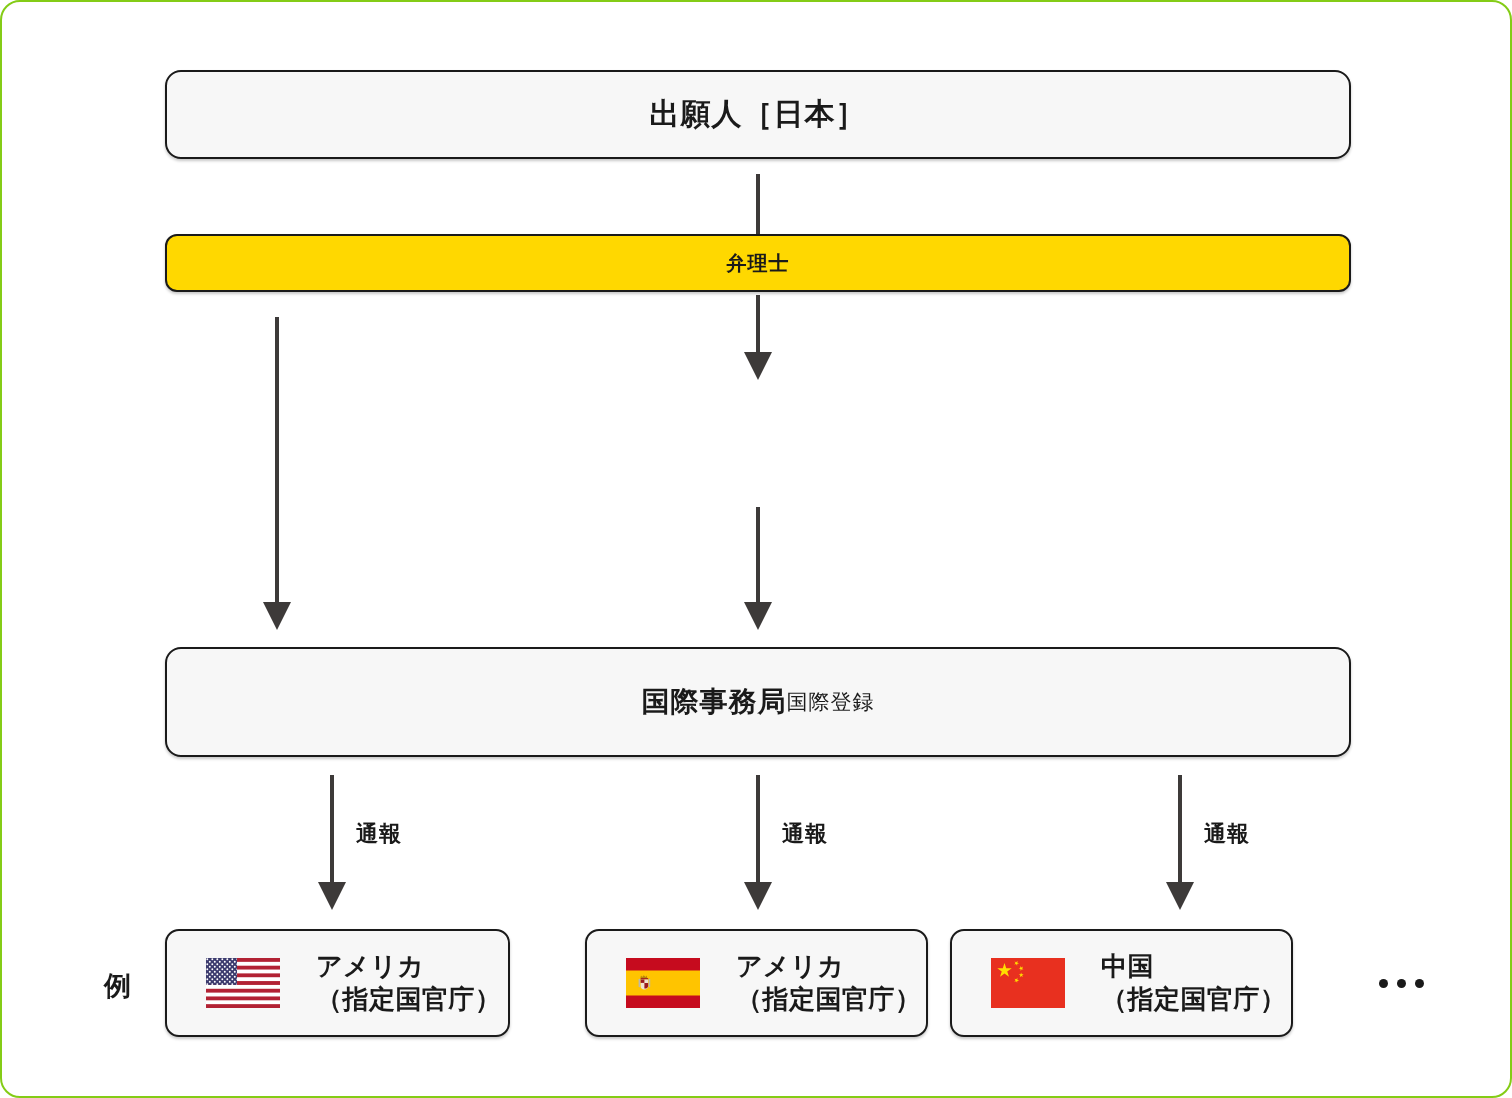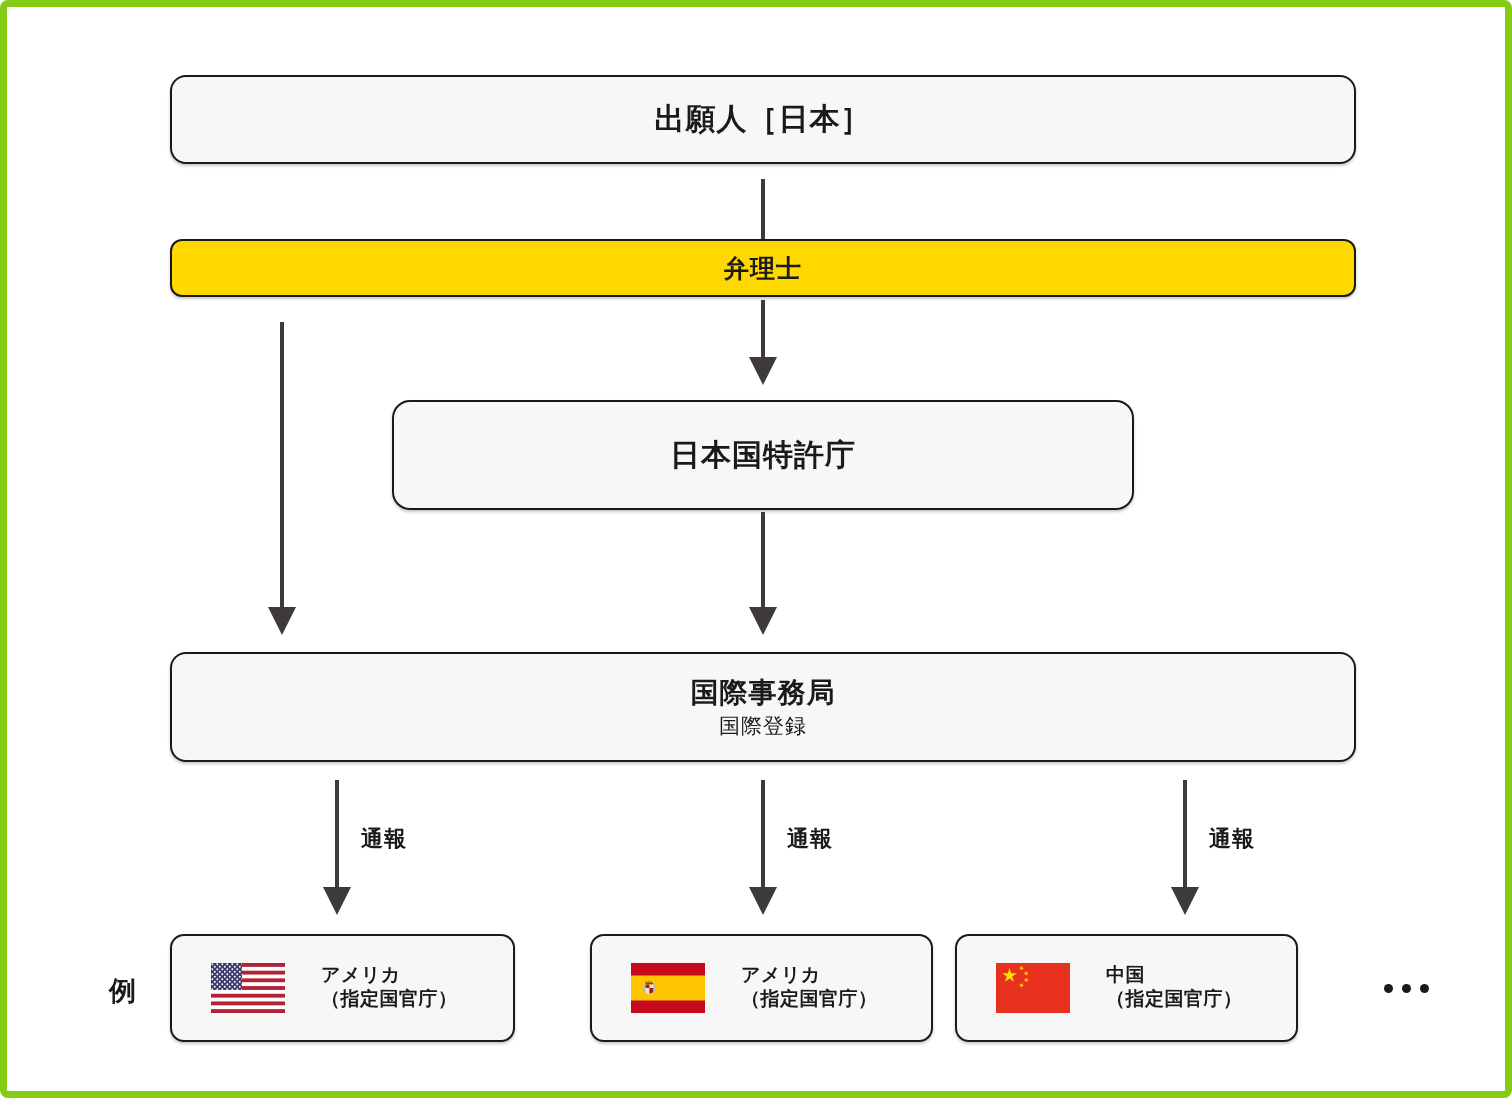--- a/index.html
+++ b/index.html
@@ -1,37 +1,37 @@
 <!DOCTYPE html>
 <html><head>
 <meta charset="utf-8">
 <style>
   html,body{margin:0;padding:0;background:#ffffff;}
   .canvas{
     position:relative;
     width:1512px;height:1098px;
     background:#ffffff;
-    border:7px solid #84cc16;
-    border-radius:8px;
+    border:2px solid #84cc16;
+    border-radius:20px;
     box-sizing:border-box;
     overflow:hidden;
-    font-family:Liberation Mono, monospace;
+    font-family:Liberation Sans, sans-serif;
     color:#1a1a1a;
   }
   .node{
     position:absolute;box-sizing:border-box;
     background:#f7f7f7;
     border:2.5px solid #1a1a1a;
     display:flex;align-items:center;justify-content:center;
     box-shadow:0 2px 3px rgba(0,0,0,0.22);
   }
   #node-applicant{left:163px;top:68px;width:1186px;height:89px;border-radius:16px;font-size:30px;font-weight:600;letter-spacing:1px;}
-  #node-attorney{left:163px;top:232px;width:1186px;height:58px;border-radius:12px;background:#ffd800;font-size:25px;font-weight:600;letter-spacing:1px;}
+  #node-attorney{left:163px;top:232px;width:1186px;height:58px;border-radius:12px;background:#ffd800;font-size:20px;font-weight:600;letter-spacing:1px;}
   #node-jpo{left:385px;top:393px;width:742px;height:110px;border-radius:18px;font-size:30px;font-weight:600;letter-spacing:1px;}
-  #node-ib{left:163px;top:645px;width:1186px;height:110px;border-radius:16px;flex-direction:column;}
+  #node-ib{left:163px;top:645px;width:1186px;height:110px;border-radius:16px;flex-direction:row;}
   #node-ib .ib-title{font-size:28px;font-weight:700;letter-spacing:1px;}
   #node-ib .ib-subtitle{font-size:21px;font-weight:500;margin-top:0;letter-spacing:1px;}
 
   .vline{position:absolute;width:3.5px;background:#3d3a39;}
   #line-applicant-attorney{left:754px;top:172px;height:60px;}
 
   .arrow{position:absolute;width:28px;}
   .arrow .shaft{position:absolute;left:12.25px;top:0;width:3.5px;height:calc(100% - 28px);background:#3d3a39;}
   .arrow .head{position:absolute;left:0;bottom:0;width:0;height:0;
     border-left:14px solid transparent;border-right:14px solid transparent;border-top:28px solid #3d3a39;}
@@ -52,21 +52,21 @@
   .country{
     position:absolute;top:927px;height:108px;box-sizing:border-box;
     background:#f7f7f7;border:2.5px solid #1a1a1a;border-radius:14px;
     display:flex;align-items:center;padding-left:39px;gap:36px;
     box-shadow:0 2px 3px rgba(0,0,0,0.22);
   }
   #country-us{left:163px;width:345px;}
   #country-es{left:583px;width:343px;}
   #country-cn{left:948px;width:343px;}
   .country .flag{flex:0 0 auto;display:block;}
-  .country .names{display:flex;flex-direction:column;font-size:19px;font-weight:600;line-height:1.28;letter-spacing:0.5px;}
+  .country .names{display:flex;flex-direction:column;font-size:26px;font-weight:600;line-height:1.28;letter-spacing:0.5px;}
 
   .dots{position:absolute;left:1377px;top:977px;display:flex;gap:9px;}
   .dot{width:9px;height:9px;border-radius:50%;background:#1a1a1a;}
 </style>
 </head>
 <body>
 
 <div class="canvas">
 
   <div class="node" id="node-applicant">
@@ -81,23 +81,20 @@
 
   <div class="arrow" id="arrow-attorney-to-ib">
     <div class="shaft"></div>
     <div class="head"></div>
   </div>
   <div class="arrow" id="arrow-attorney-to-jpo">
     <div class="shaft"></div>
     <div class="head"></div>
   </div>
 
-  <div class="node" id="node-jpo">
-    <span>日本国特許庁</span>
-  </div>
 
   <div class="arrow" id="arrow-jpo-to-ib">
     <div class="shaft"></div>
     <div class="head"></div>
   </div>
 
   <div class="node" id="node-ib">
     <span class="ib-title">国際事務局</span>
     <span class="ib-subtitle">国際登録</span>
   </div>

